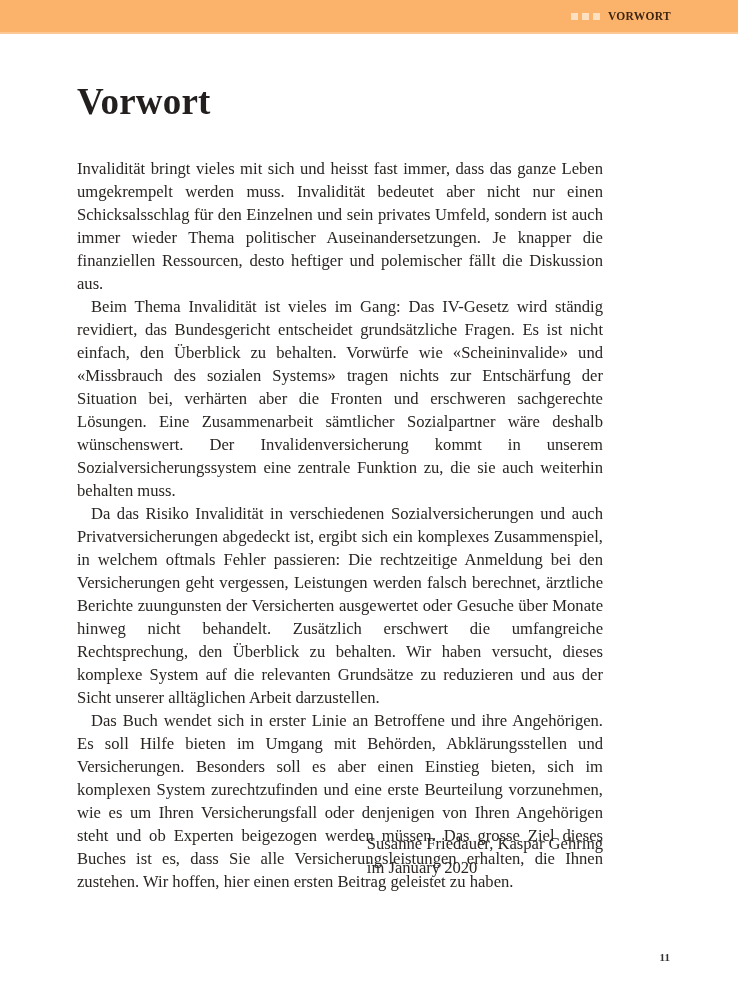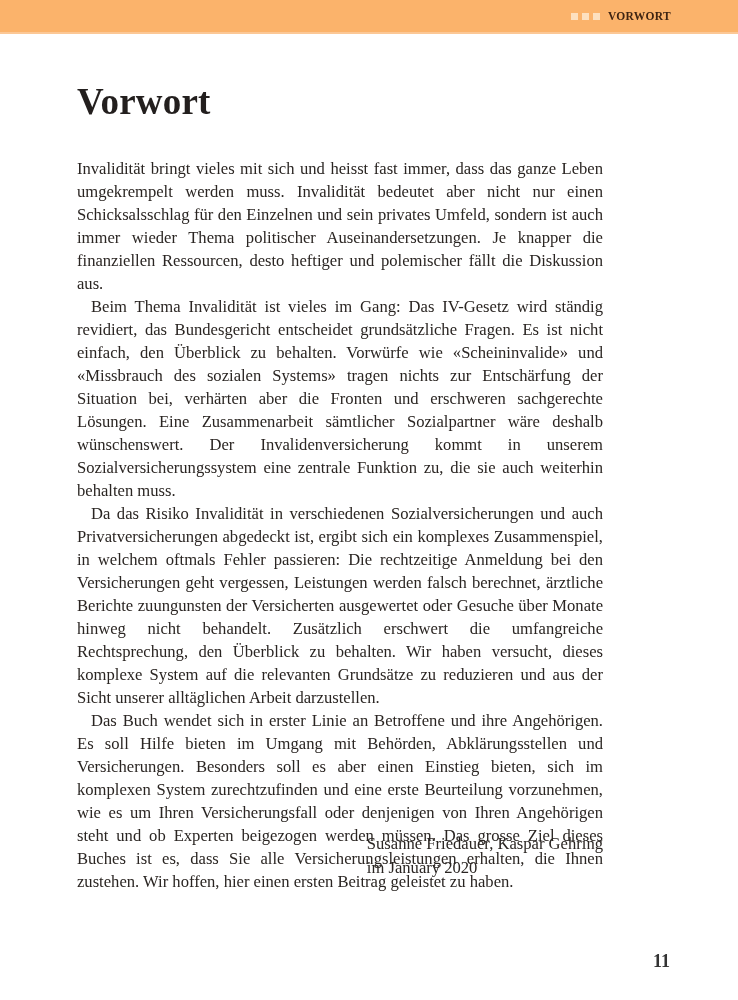--- a/index.html
+++ b/index.html
@@ -30,21 +30,21 @@
     text-align: justify; hyphens: auto; color: #2a2522;
   }
   .body-text p { margin: 0; text-indent: 14px; }
   .body-text p.first { text-indent: 0; }
   .signature {
     position: absolute; right: 135px; top: 832px; text-align: left;
     font-family: "Liberation Serif", serif; font-size: 16.6px; line-height: 24px; color: #2a2522;
   }
   .page-number {
     position: absolute; right: 68px; top: 951px;
-    font-family: "Liberation Serif", serif; font-weight: bold; font-size: 18px; color: #333;
+    font-family: "Liberation Serif", serif; font-weight: bold; font-size: 11px; color: #333;
   }
 </style>
 </head>
 <body>
 
 <div class="header-bar">
   <div class="header-label">
     <span class="sq"></span>
     <span class="sq"></span>
     <span class="sq"></span>

